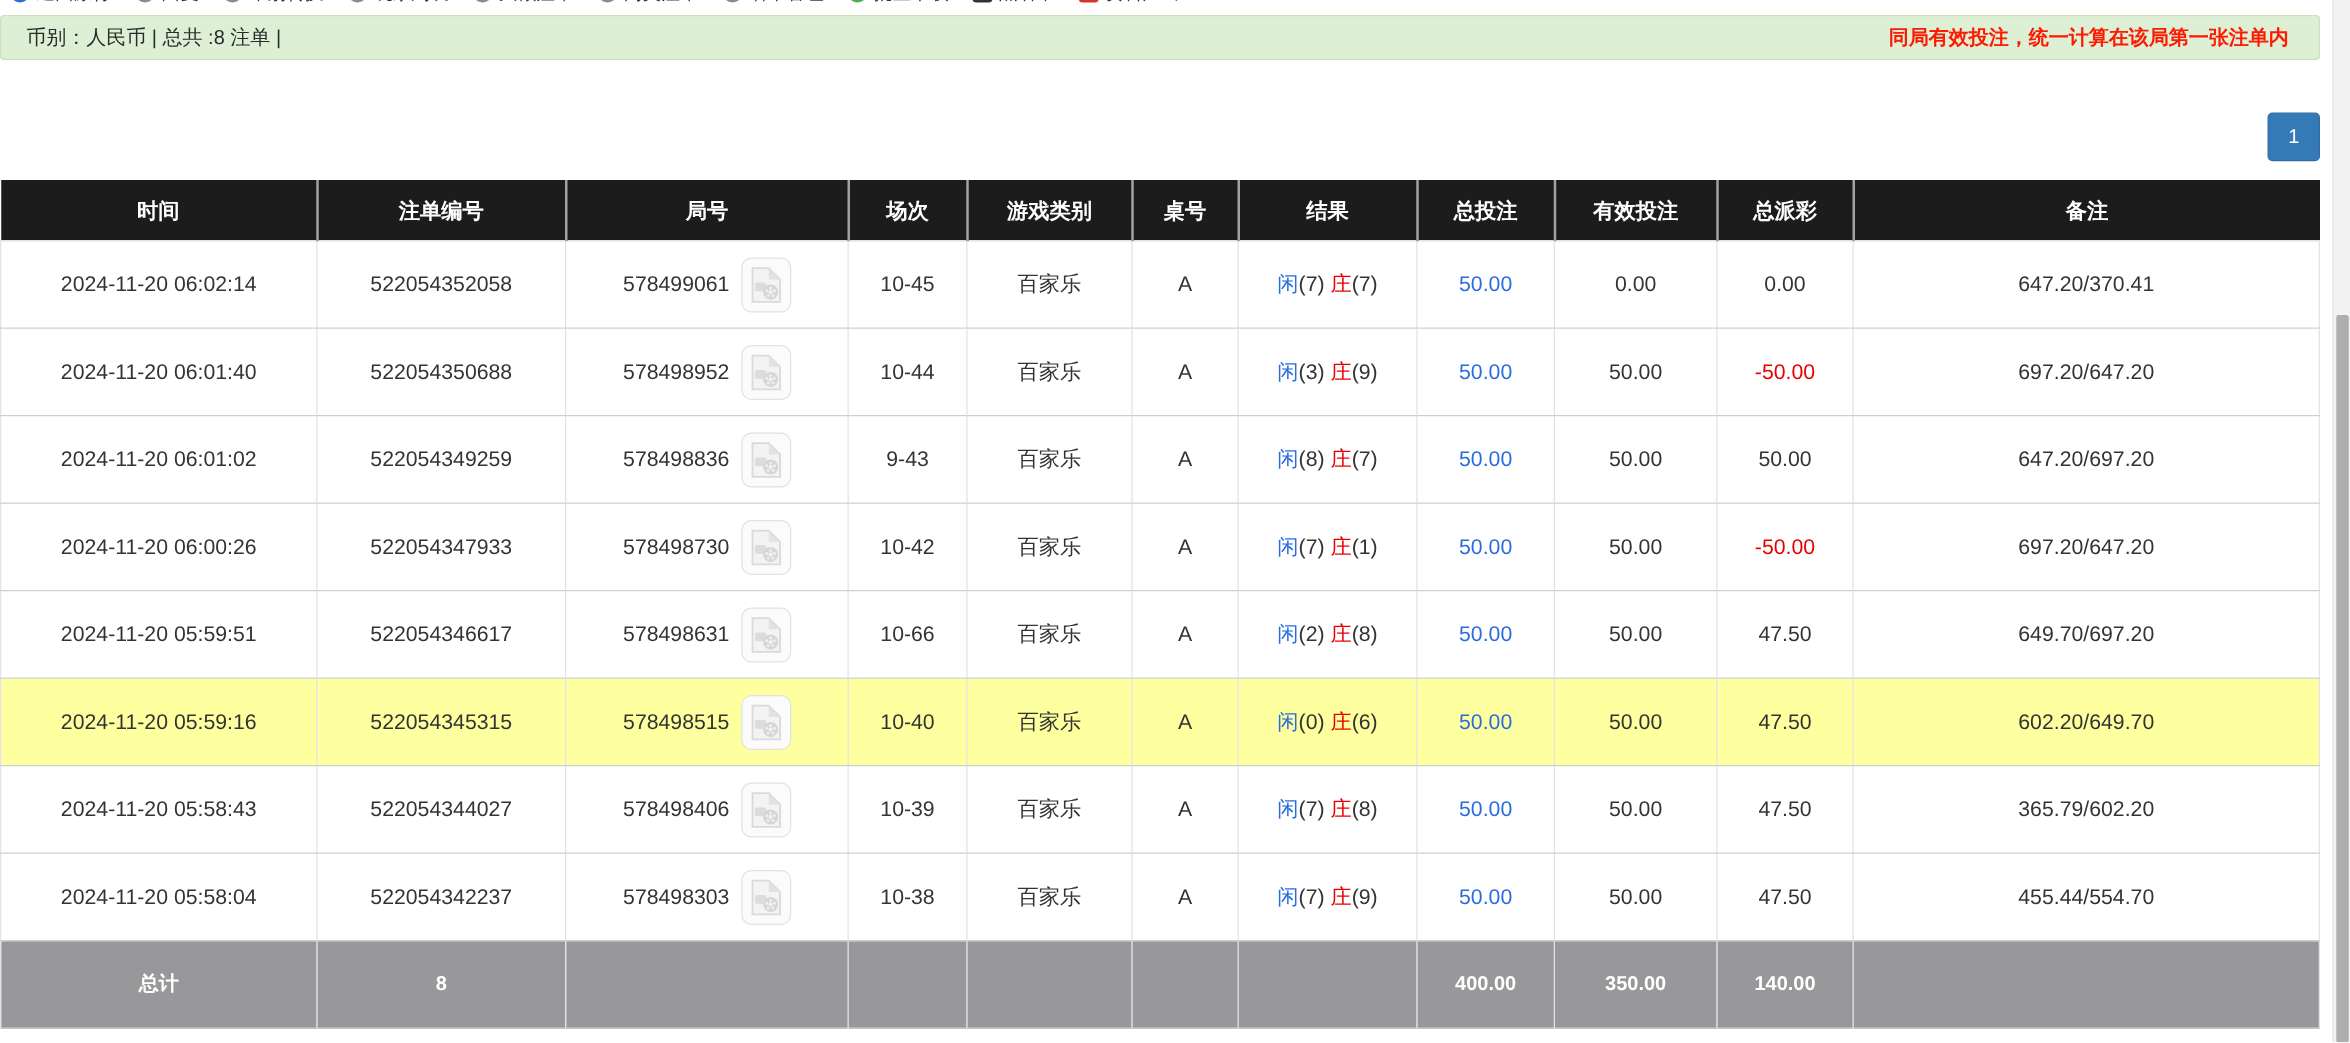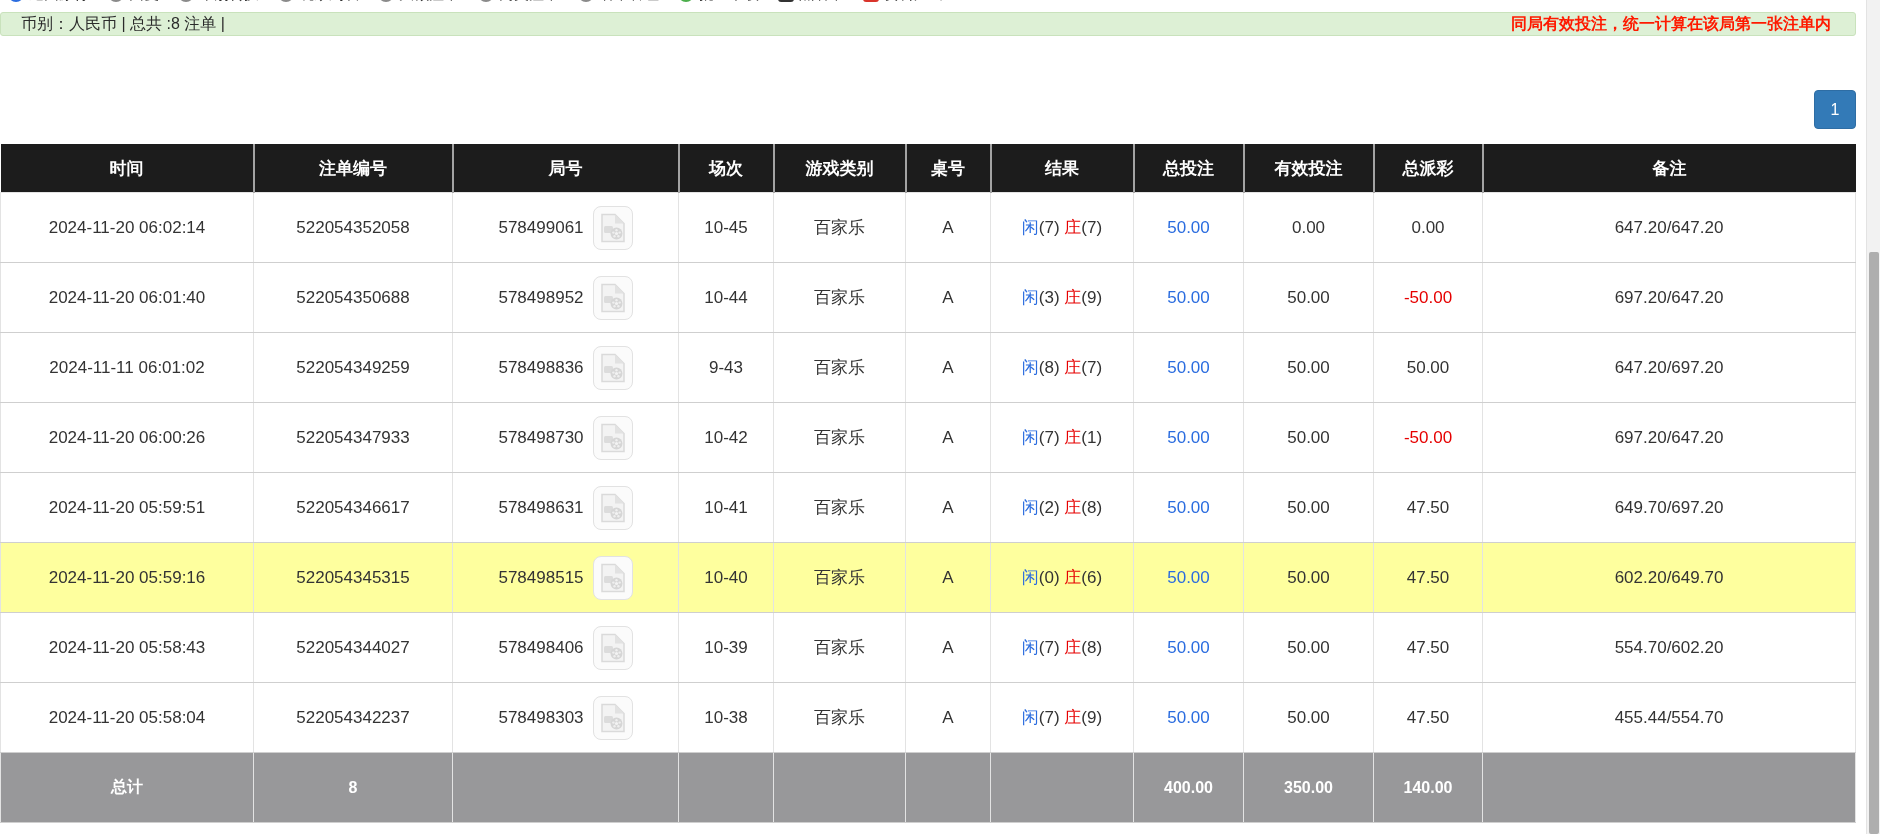--- a/index.html
+++ b/index.html
@@ -7,21 +7,21 @@
   .stage{position:relative;width:1880px;height:834px;overflow:hidden;background:#fff;}
 
   
   .toolbar{position:absolute;top:-19px;left:0;height:26px;display:flex;align-items:center;gap:19px;padding-left:8px;white-space:nowrap;}
   .tb-item{display:inline-flex;align-items:center;gap:5px;font-size:15px;color:#333;cursor:pointer;}
   .tb-ic{width:16px;height:16px;border-radius:50%;display:inline-flex;align-items:center;justify-content:center;color:#fff;font-size:10px;line-height:1;flex:0 0 auto;}
   .tb-blue{background:#2a6cdf;} .tb-gray{background:#8a8a8a;} .tb-green{background:#4cae4c;}
   .tb-dark{background:#333;border-radius:3px;} .tb-red{background:#d9342b;border-radius:3px;}
 
   
-  .summary-bar{position:absolute;top:12px;left:0;width:1856px;height:24px;box-sizing:border-box;
+  .summary-bar{position:absolute;top:12px;left:0;width:1856px;height:36px;box-sizing:border-box;
     background:#ddf0d5;border:1px solid #c9e2bc;border-radius:3px;display:flex;justify-content:space-between;
     align-items:center;padding:0 24px 0 20px;font-size:16px;color:#2b2b2b;}
   .summary-bar .note{color:#fe1a00;font-weight:bold;}
 
   
   .page-btn{position:absolute;top:90px;left:1814px;width:42px;height:39px;background:#337ab7;border:1px solid #2e6da4;
     border-radius:4px;color:#fff;font-size:16px;font-family:inherit;cursor:pointer;}
 
   
   table.bets{position:absolute;top:144px;left:0;width:1855px;border-collapse:collapse;table-layout:fixed;
@@ -145,21 +145,21 @@
                 <circle cx="13.4" cy="19.6" r="1.2" fill="#efefef"></circle>
               </svg>
             </button></td>
           <td>10-45</td>
           <td>百家乐</td>
           <td>A</td>
           <td><span class="blue">闲</span><span>(7)&nbsp;</span><span class="red">庄</span><span>(7)</span></td>
           <td><span class="link">50.00</span></td>
           <td>0.00</td>
           <td>0.00</td>
-          <td>647.20/647.20</td>
+          <td>647.20/370.41</td>
         </tr>
         <tr>
           <td>2024-11-20 06:01:40</td>
           <td>522054350688</td>
           <td><span class="round-num">578498952</span><button class="replay-btn">
               <svg width="26" height="30" viewBox="0 0 26 30">
                 <path d="M2 1.5 h13 l9 9 v18 h-22 z" fill="#f3f3f3" stroke="#dadada" stroke-width="1.5"></path>
                 <path d="M15 1.5 l9 9 h-9 z" fill="#e2e2e2"></path>
                 <rect x="4" y="13" width="9" height="7" rx="1.5" fill="#dcdcdc"></rect>
                 <circle cx="16.5" cy="20.5" r="6" fill="#d6d6d6"></circle>
@@ -174,21 +174,21 @@
           <td>10-44</td>
           <td>百家乐</td>
           <td>A</td>
           <td><span class="blue">闲</span><span>(3)&nbsp;</span><span class="red">庄</span><span>(9)</span></td>
           <td><span class="link">50.00</span></td>
           <td>50.00</td>
           <td class="red">-50.00</td>
           <td>697.20/647.20</td>
         </tr>
         <tr>
-          <td>2024-11-11 06:01:02</td>
+          <td>2024-11-20 06:01:02</td>
           <td>522054349259</td>
           <td><span class="round-num">578498836</span><button class="replay-btn">
               <svg width="26" height="30" viewBox="0 0 26 30">
                 <path d="M2 1.5 h13 l9 9 v18 h-22 z" fill="#f3f3f3" stroke="#dadada" stroke-width="1.5"></path>
                 <path d="M15 1.5 l9 9 h-9 z" fill="#e2e2e2"></path>
                 <rect x="4" y="13" width="9" height="7" rx="1.5" fill="#dcdcdc"></rect>
                 <circle cx="16.5" cy="20.5" r="6" fill="#d6d6d6"></circle>
                 <circle cx="16.5" cy="20.5" r="1.6" fill="#f3f3f3"></circle>
                 <circle cx="16.5" cy="17.3" r="1.2" fill="#efefef"></circle>
                 <circle cx="19.6" cy="19.6" r="1.2" fill="#efefef"></circle>
@@ -242,21 +242,21 @@
                 <rect x="4" y="13" width="9" height="7" rx="1.5" fill="#dcdcdc"></rect>
                 <circle cx="16.5" cy="20.5" r="6" fill="#d6d6d6"></circle>
                 <circle cx="16.5" cy="20.5" r="1.6" fill="#f3f3f3"></circle>
                 <circle cx="16.5" cy="17.3" r="1.2" fill="#efefef"></circle>
                 <circle cx="19.6" cy="19.6" r="1.2" fill="#efefef"></circle>
                 <circle cx="18.4" cy="23.3" r="1.2" fill="#efefef"></circle>
                 <circle cx="14.5" cy="23.3" r="1.2" fill="#efefef"></circle>
                 <circle cx="13.4" cy="19.6" r="1.2" fill="#efefef"></circle>
               </svg>
             </button></td>
-          <td>10-41</td>
+          <td>10-66</td>
           <td>百家乐</td>
           <td>A</td>
           <td><span class="blue">闲</span><span>(2)&nbsp;</span><span class="red">庄</span><span>(8)</span></td>
           <td><span class="link">50.00</span></td>
           <td>50.00</td>
           <td>47.50</td>
           <td>649.70/697.20</td>
         </tr>
         <tr class="hl">
           <td>2024-11-20 05:59:16</td>
@@ -301,21 +301,21 @@
                 <circle cx="13.4" cy="19.6" r="1.2" fill="#efefef"></circle>
               </svg>
             </button></td>
           <td>10-39</td>
           <td>百家乐</td>
           <td>A</td>
           <td><span class="blue">闲</span><span>(7)&nbsp;</span><span class="red">庄</span><span>(8)</span></td>
           <td><span class="link">50.00</span></td>
           <td>50.00</td>
           <td>47.50</td>
-          <td>554.70/602.20</td>
+          <td>365.79/602.20</td>
         </tr>
         <tr>
           <td>2024-11-20 05:58:04</td>
           <td>522054342237</td>
           <td><span class="round-num">578498303</span><button class="replay-btn">
               <svg width="26" height="30" viewBox="0 0 26 30">
                 <path d="M2 1.5 h13 l9 9 v18 h-22 z" fill="#f3f3f3" stroke="#dadada" stroke-width="1.5"></path>
                 <path d="M15 1.5 l9 9 h-9 z" fill="#e2e2e2"></path>
                 <rect x="4" y="13" width="9" height="7" rx="1.5" fill="#dcdcdc"></rect>
                 <circle cx="16.5" cy="20.5" r="6" fill="#d6d6d6"></circle>

